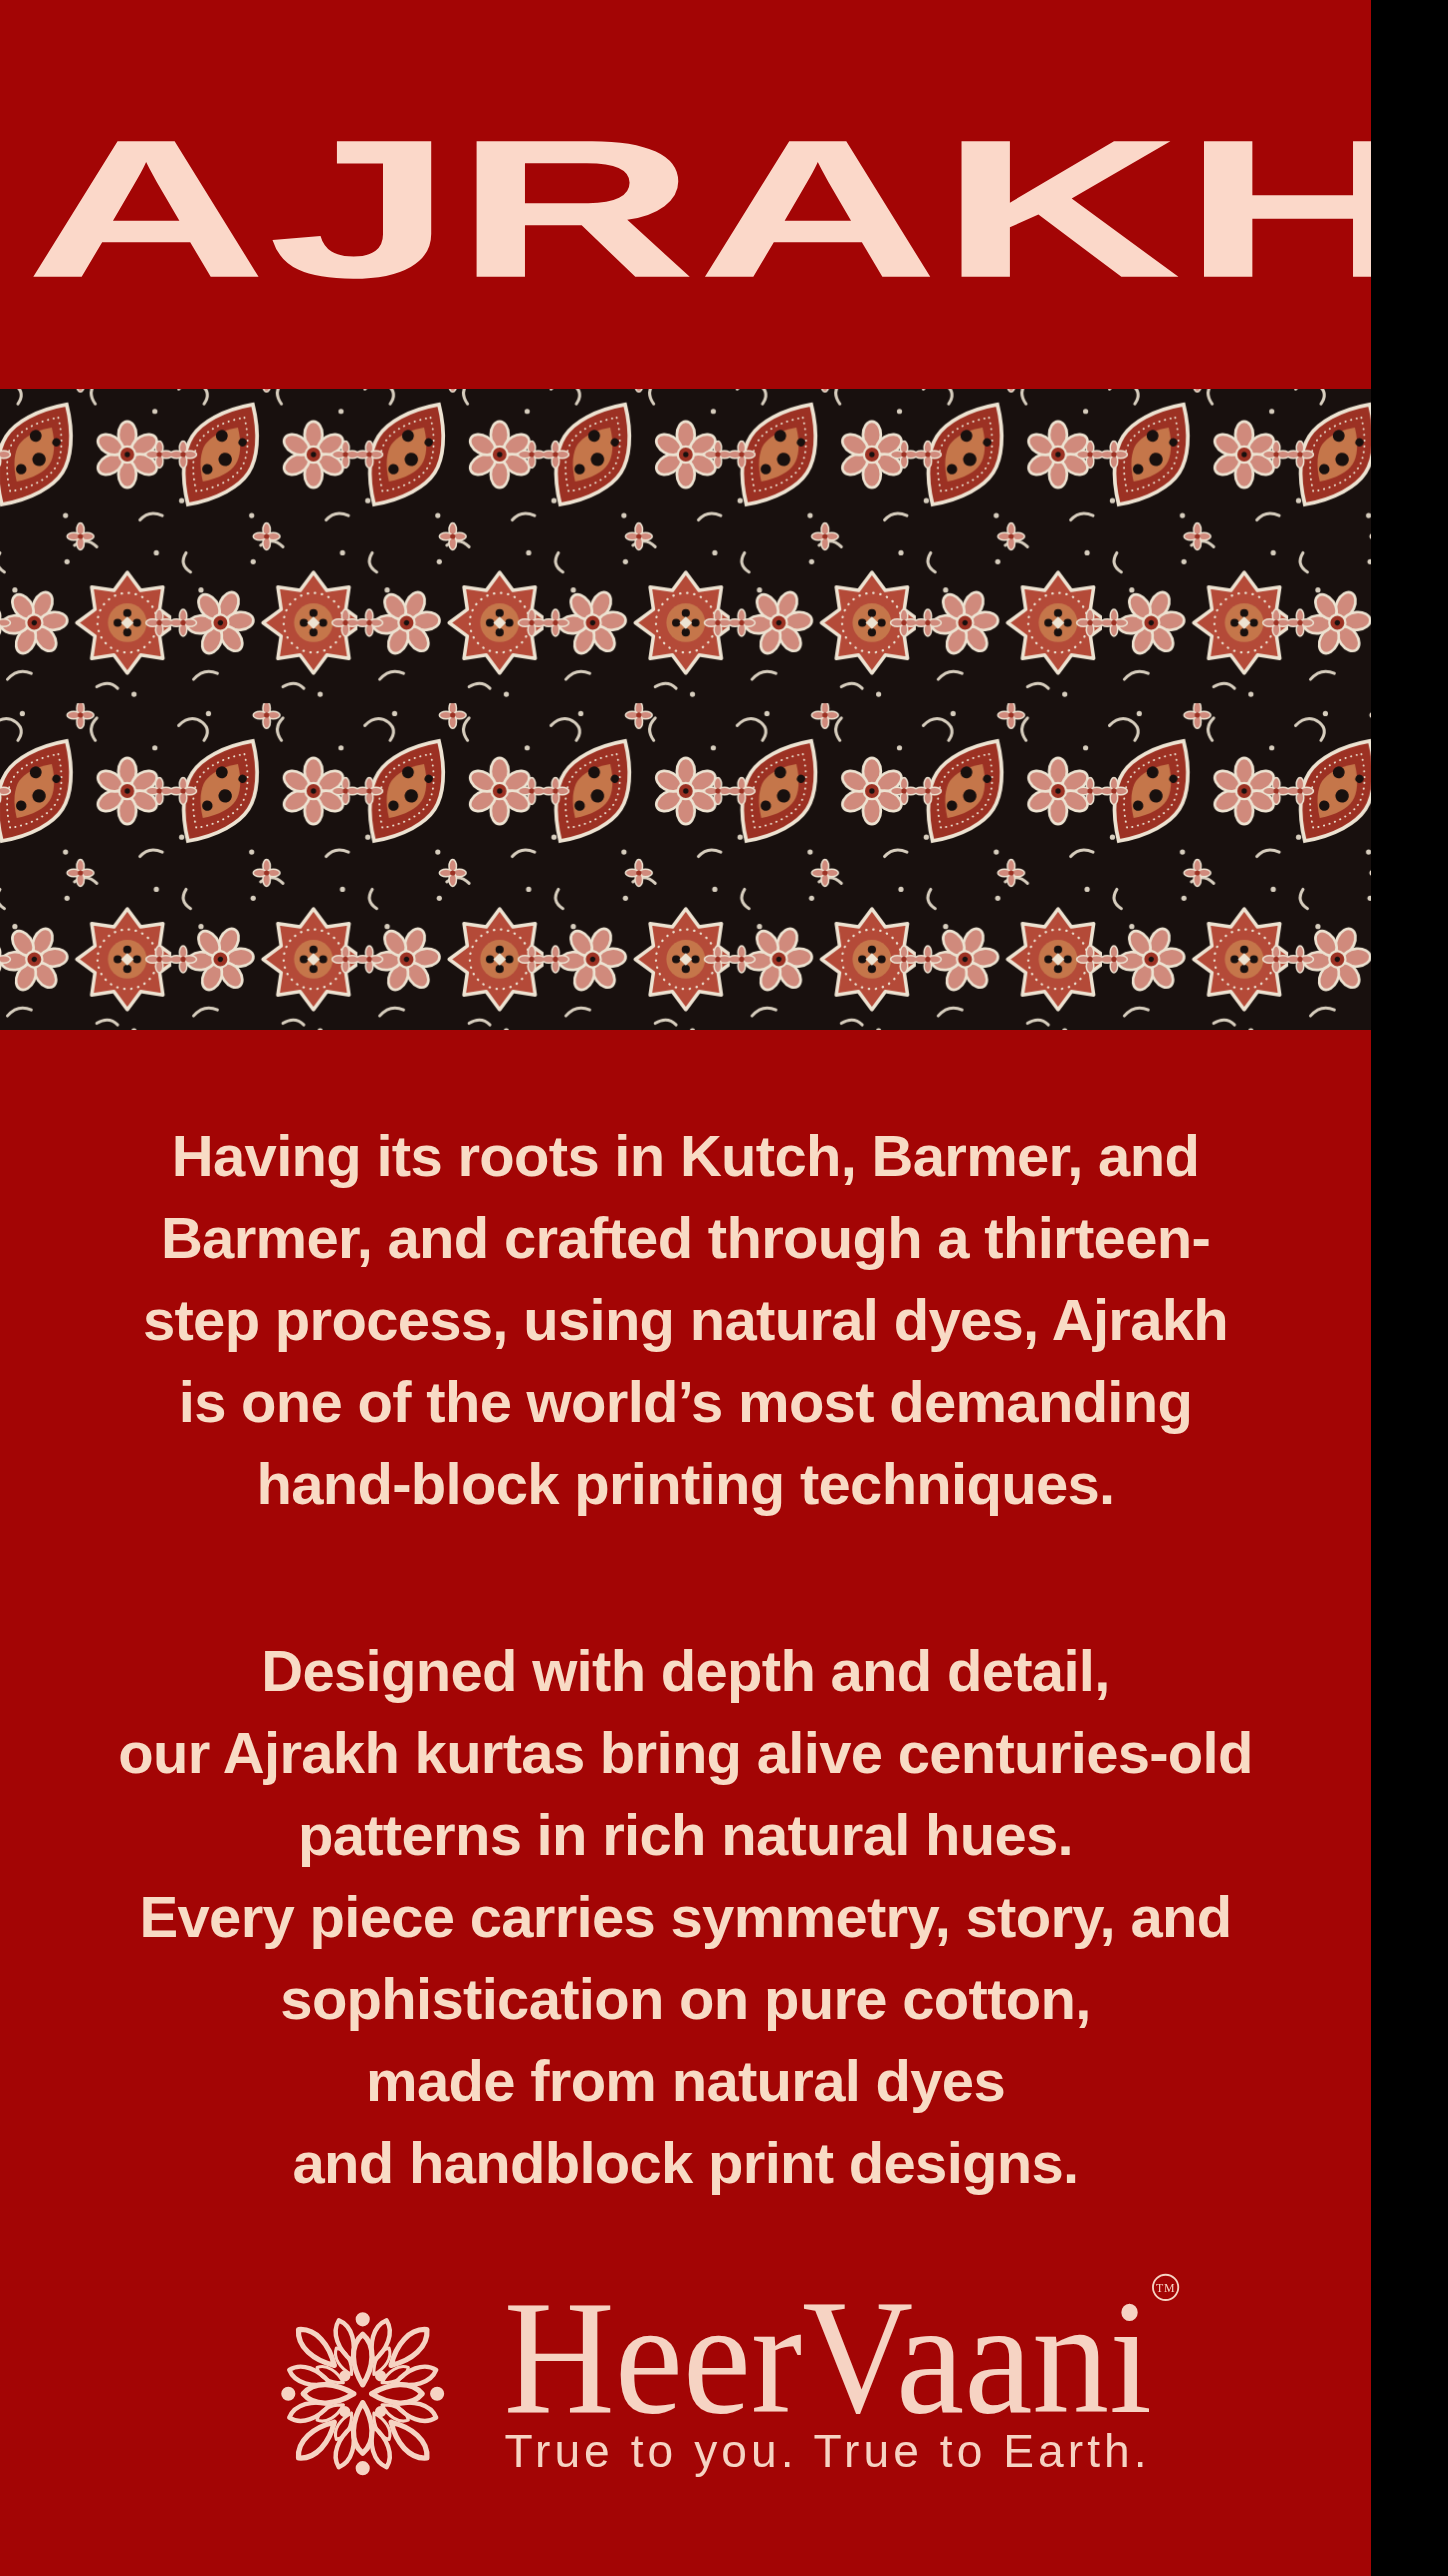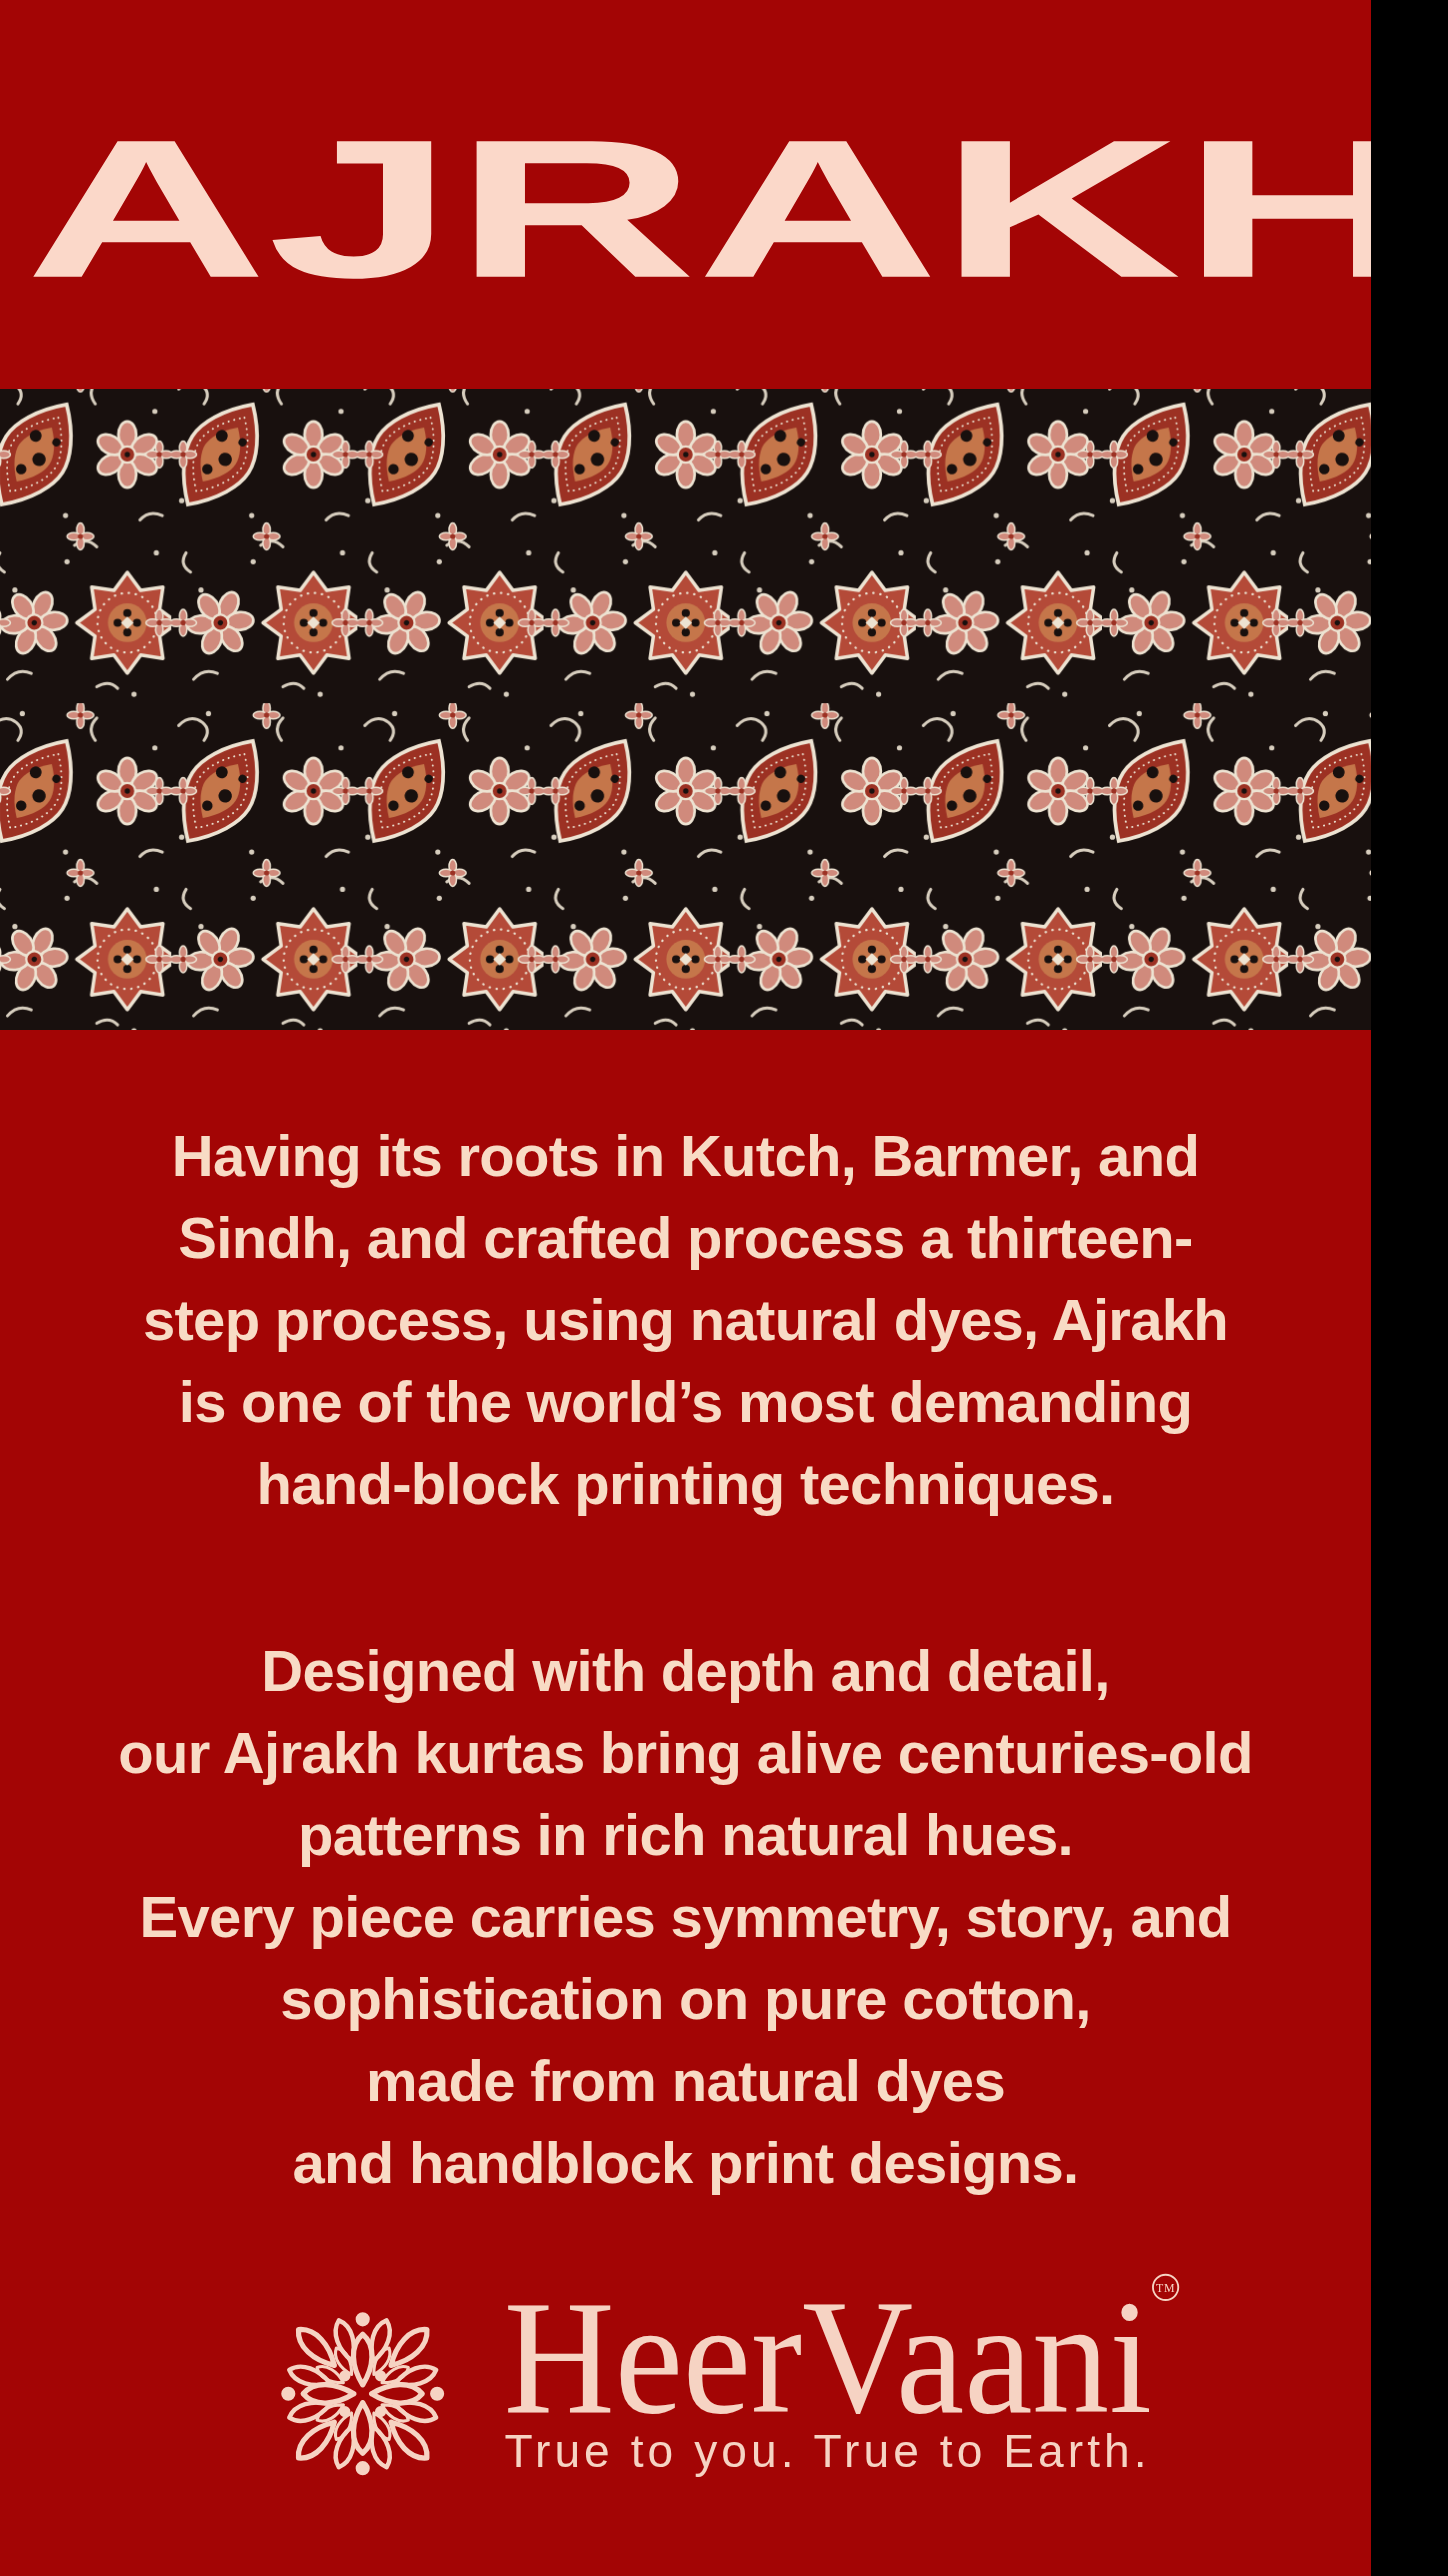--- a/index.html
+++ b/index.html
@@ -127,21 +127,21 @@
         <use href="#mini4" transform="translate(234,118)"></use>
         <use href="#mini4" transform="translate(128,228)"></use>
         <use href="#mini4" transform="translate(16,344)"></use>
         <use href="#mini4" transform="translate(234,344)"></use>
       </pattern>
     </defs>
     <rect x="0" y="0" width="1946" height="861" fill="url(#ajrakhPat)"></rect>
   </svg>
 
   <p class="para para-1">Having its roots in Kutch, Barmer, and
-Sindh, and crafted process a thirteen-
+Barmer, and crafted through a thirteen-
 step process, using natural dyes, Ajrakh
 is one of the world’s most demanding
 hand-block printing techniques.</p>
 
   <p class="para para-2">Designed with depth and detail,
 our Ajrakh kurtas bring alive centuries-old
 patterns in rich natural hues.
 Every piece carries symmetry, story, and
 sophistication on pure cotton,
 made from natural dyes

